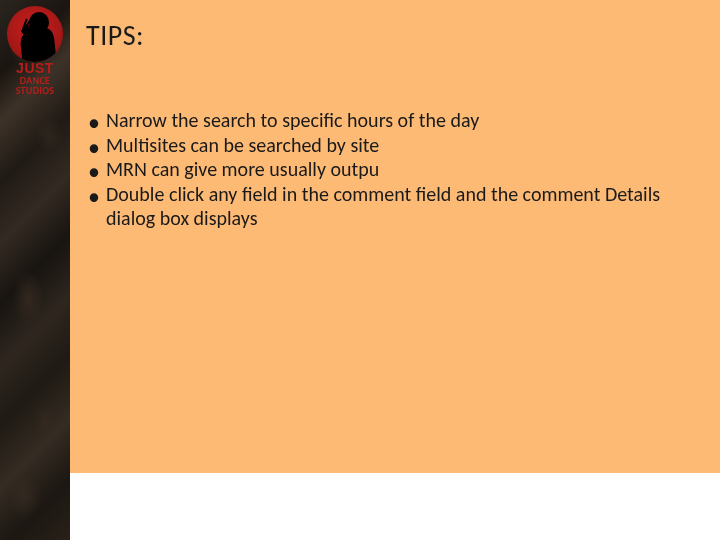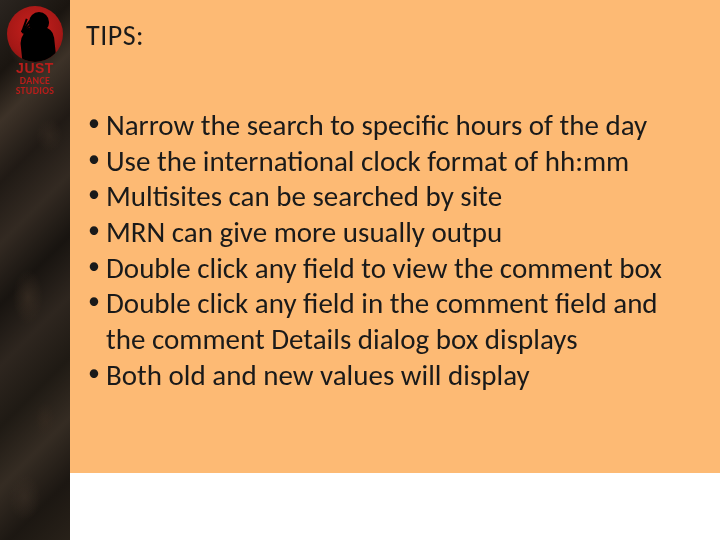--- a/index.html
+++ b/index.html
@@ -125,21 +125,21 @@
     font-size: 28px;
     font-weight: 400;
     color: #1a1a1a;
     letter-spacing: .5px;
   }
   .body {
     position: absolute;
     left: 86px;
     top: 108px;
     width: 610px;
-    font-size: 29px;
+    font-size: 20px;
     line-height: 1.23;
     color: #1a1a1a;
   }
   .body ul {
     list-style: none;
     margin: 0;
     padding: 0;
   }
   .body li {
     position: relative;
@@ -177,22 +177,19 @@
       <div class="l1">JUST</div>
       <div class="l2">DANCE STUDIOS</div>
     </div>
   </div>
 
   <div class="title">TIPS:</div>
 
   <div class="body">
     <ul>
       <li><span>Narrow the search to specific hours of the day</span></li>
-      <li><span>Use the international clock format of hh:mm</span></li>
       <li><span>Multisites can be searched by site</span></li>
       <li><span>MRN can give more usually outpu</span></li>
-      <li><span>Double click any field to view the comment box</span></li>
       <li><span>Double click any field in the comment field and the comment Details dialog box displays</span></li>
-      <li><span>Both old and new values will display</span></li>
     </ul>
   </div>
 
 </div>
 
 </body></html>

